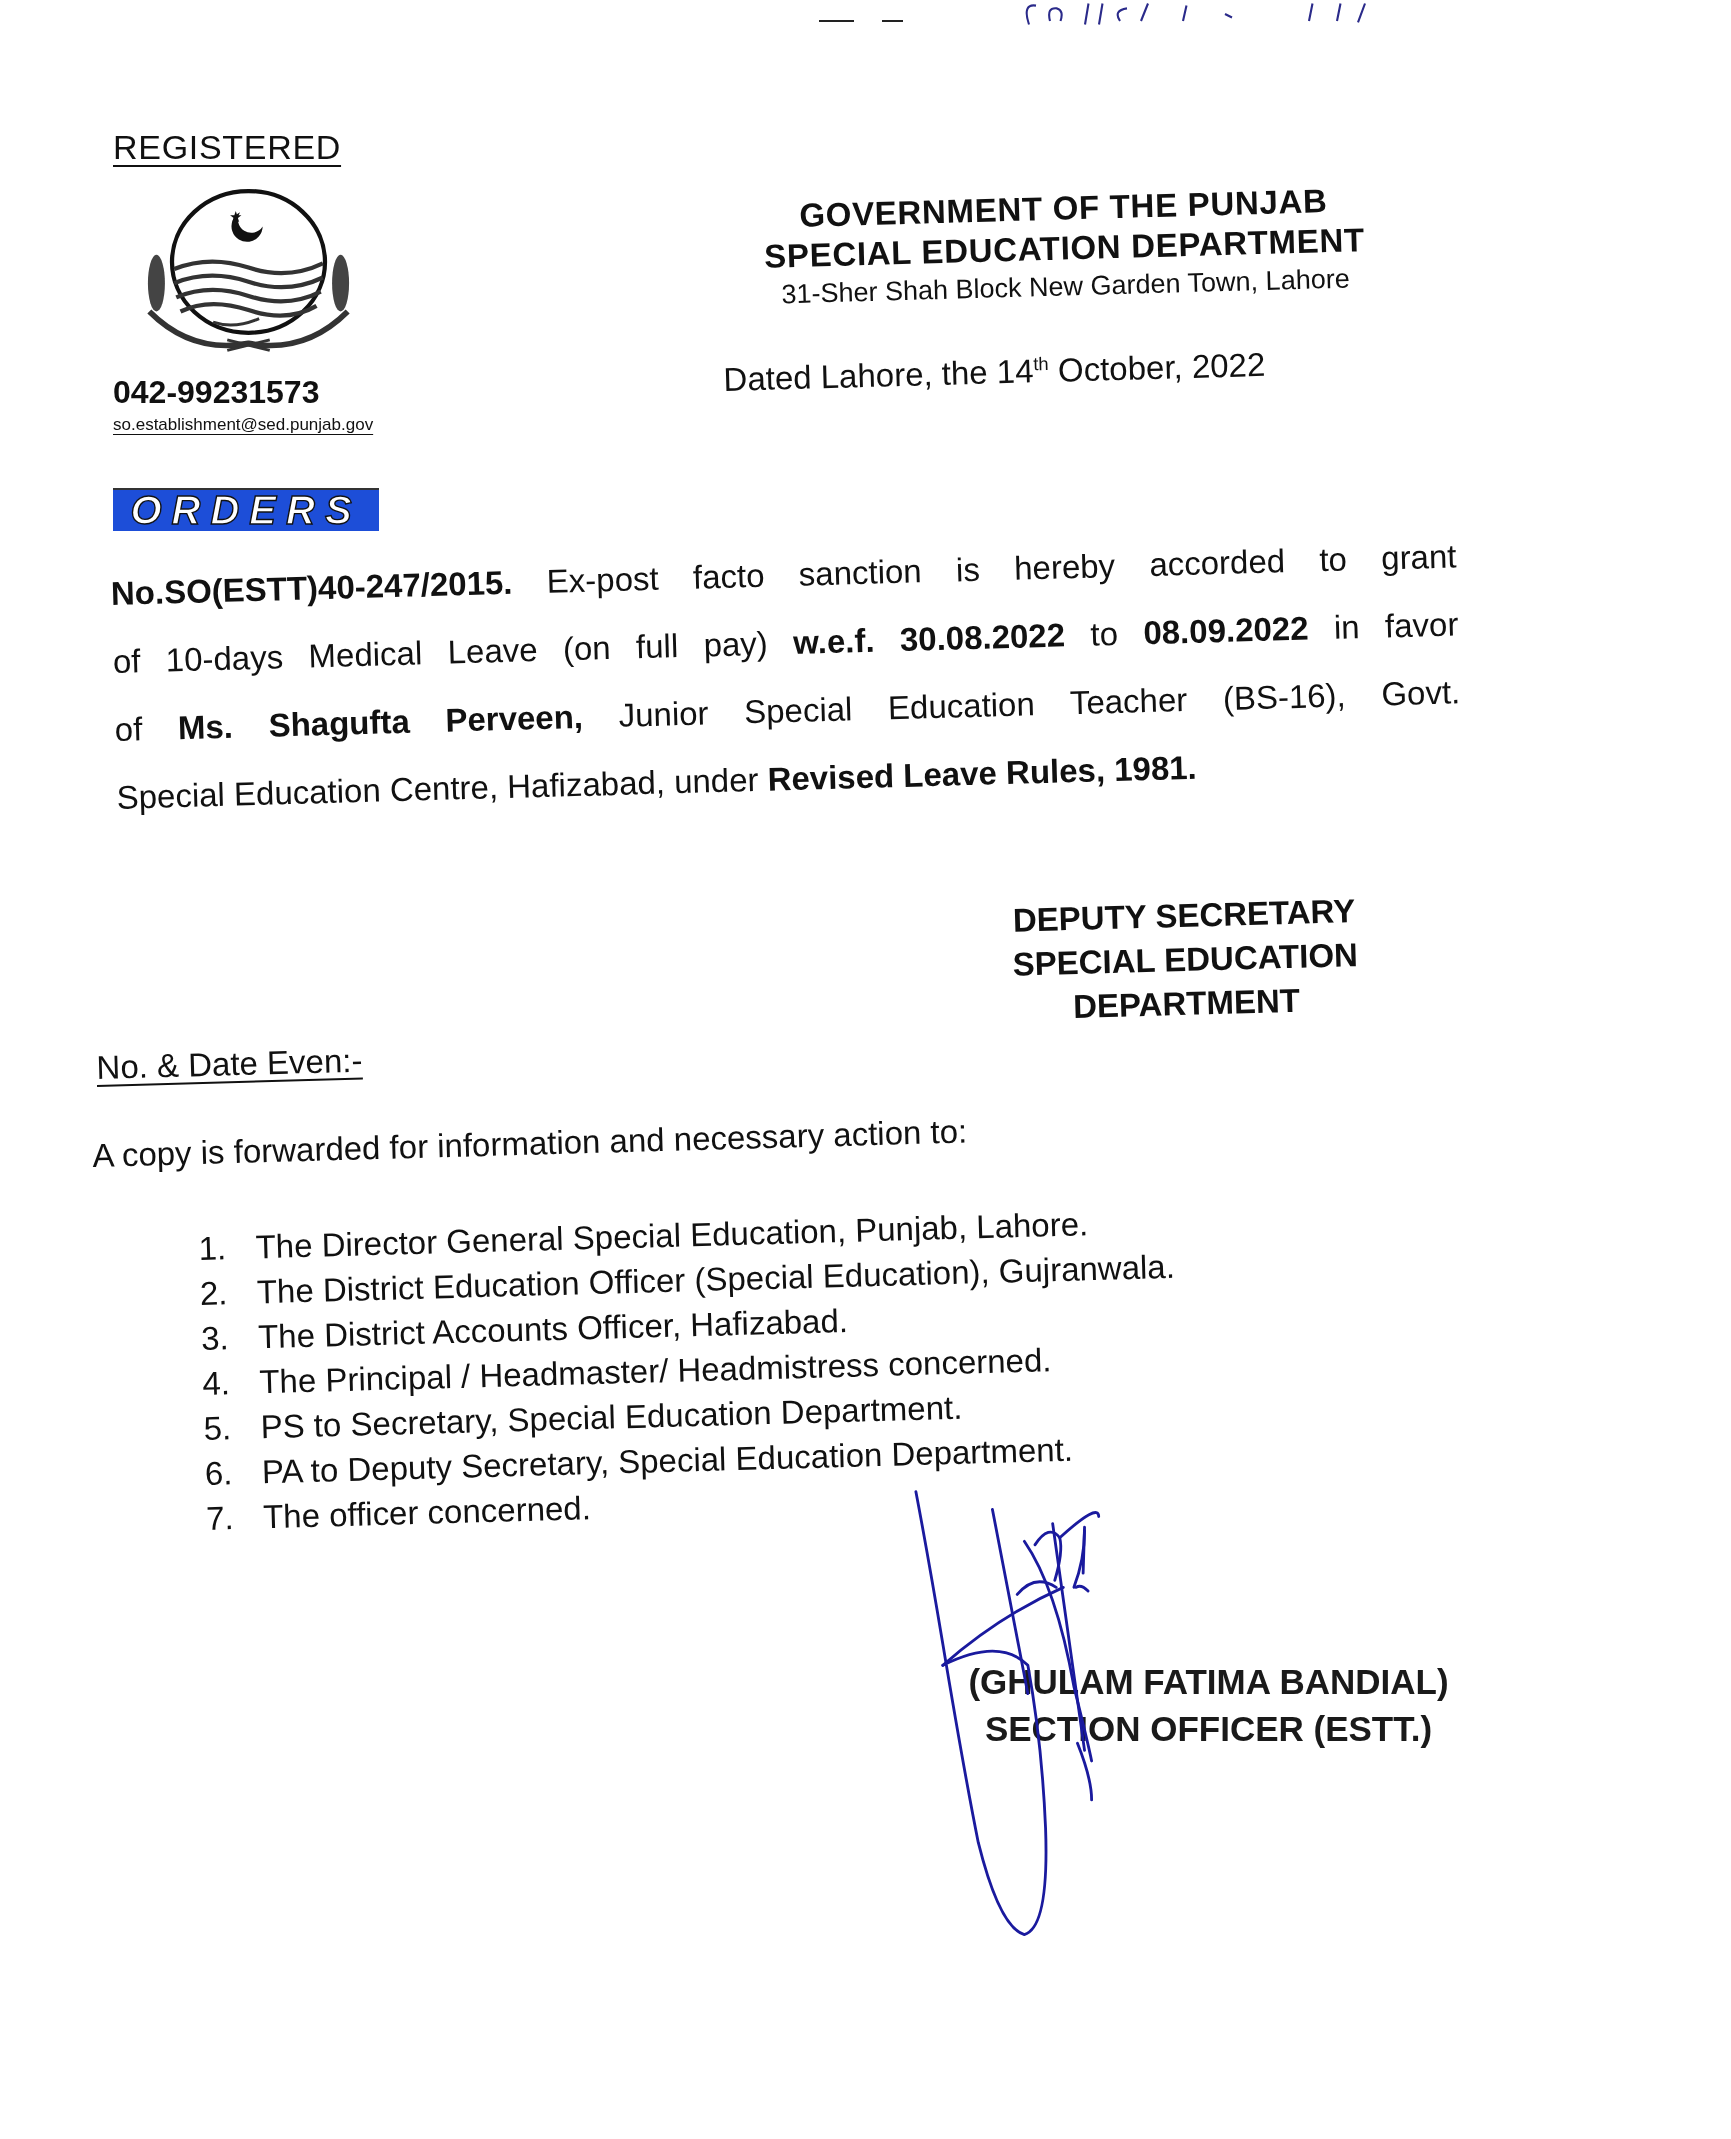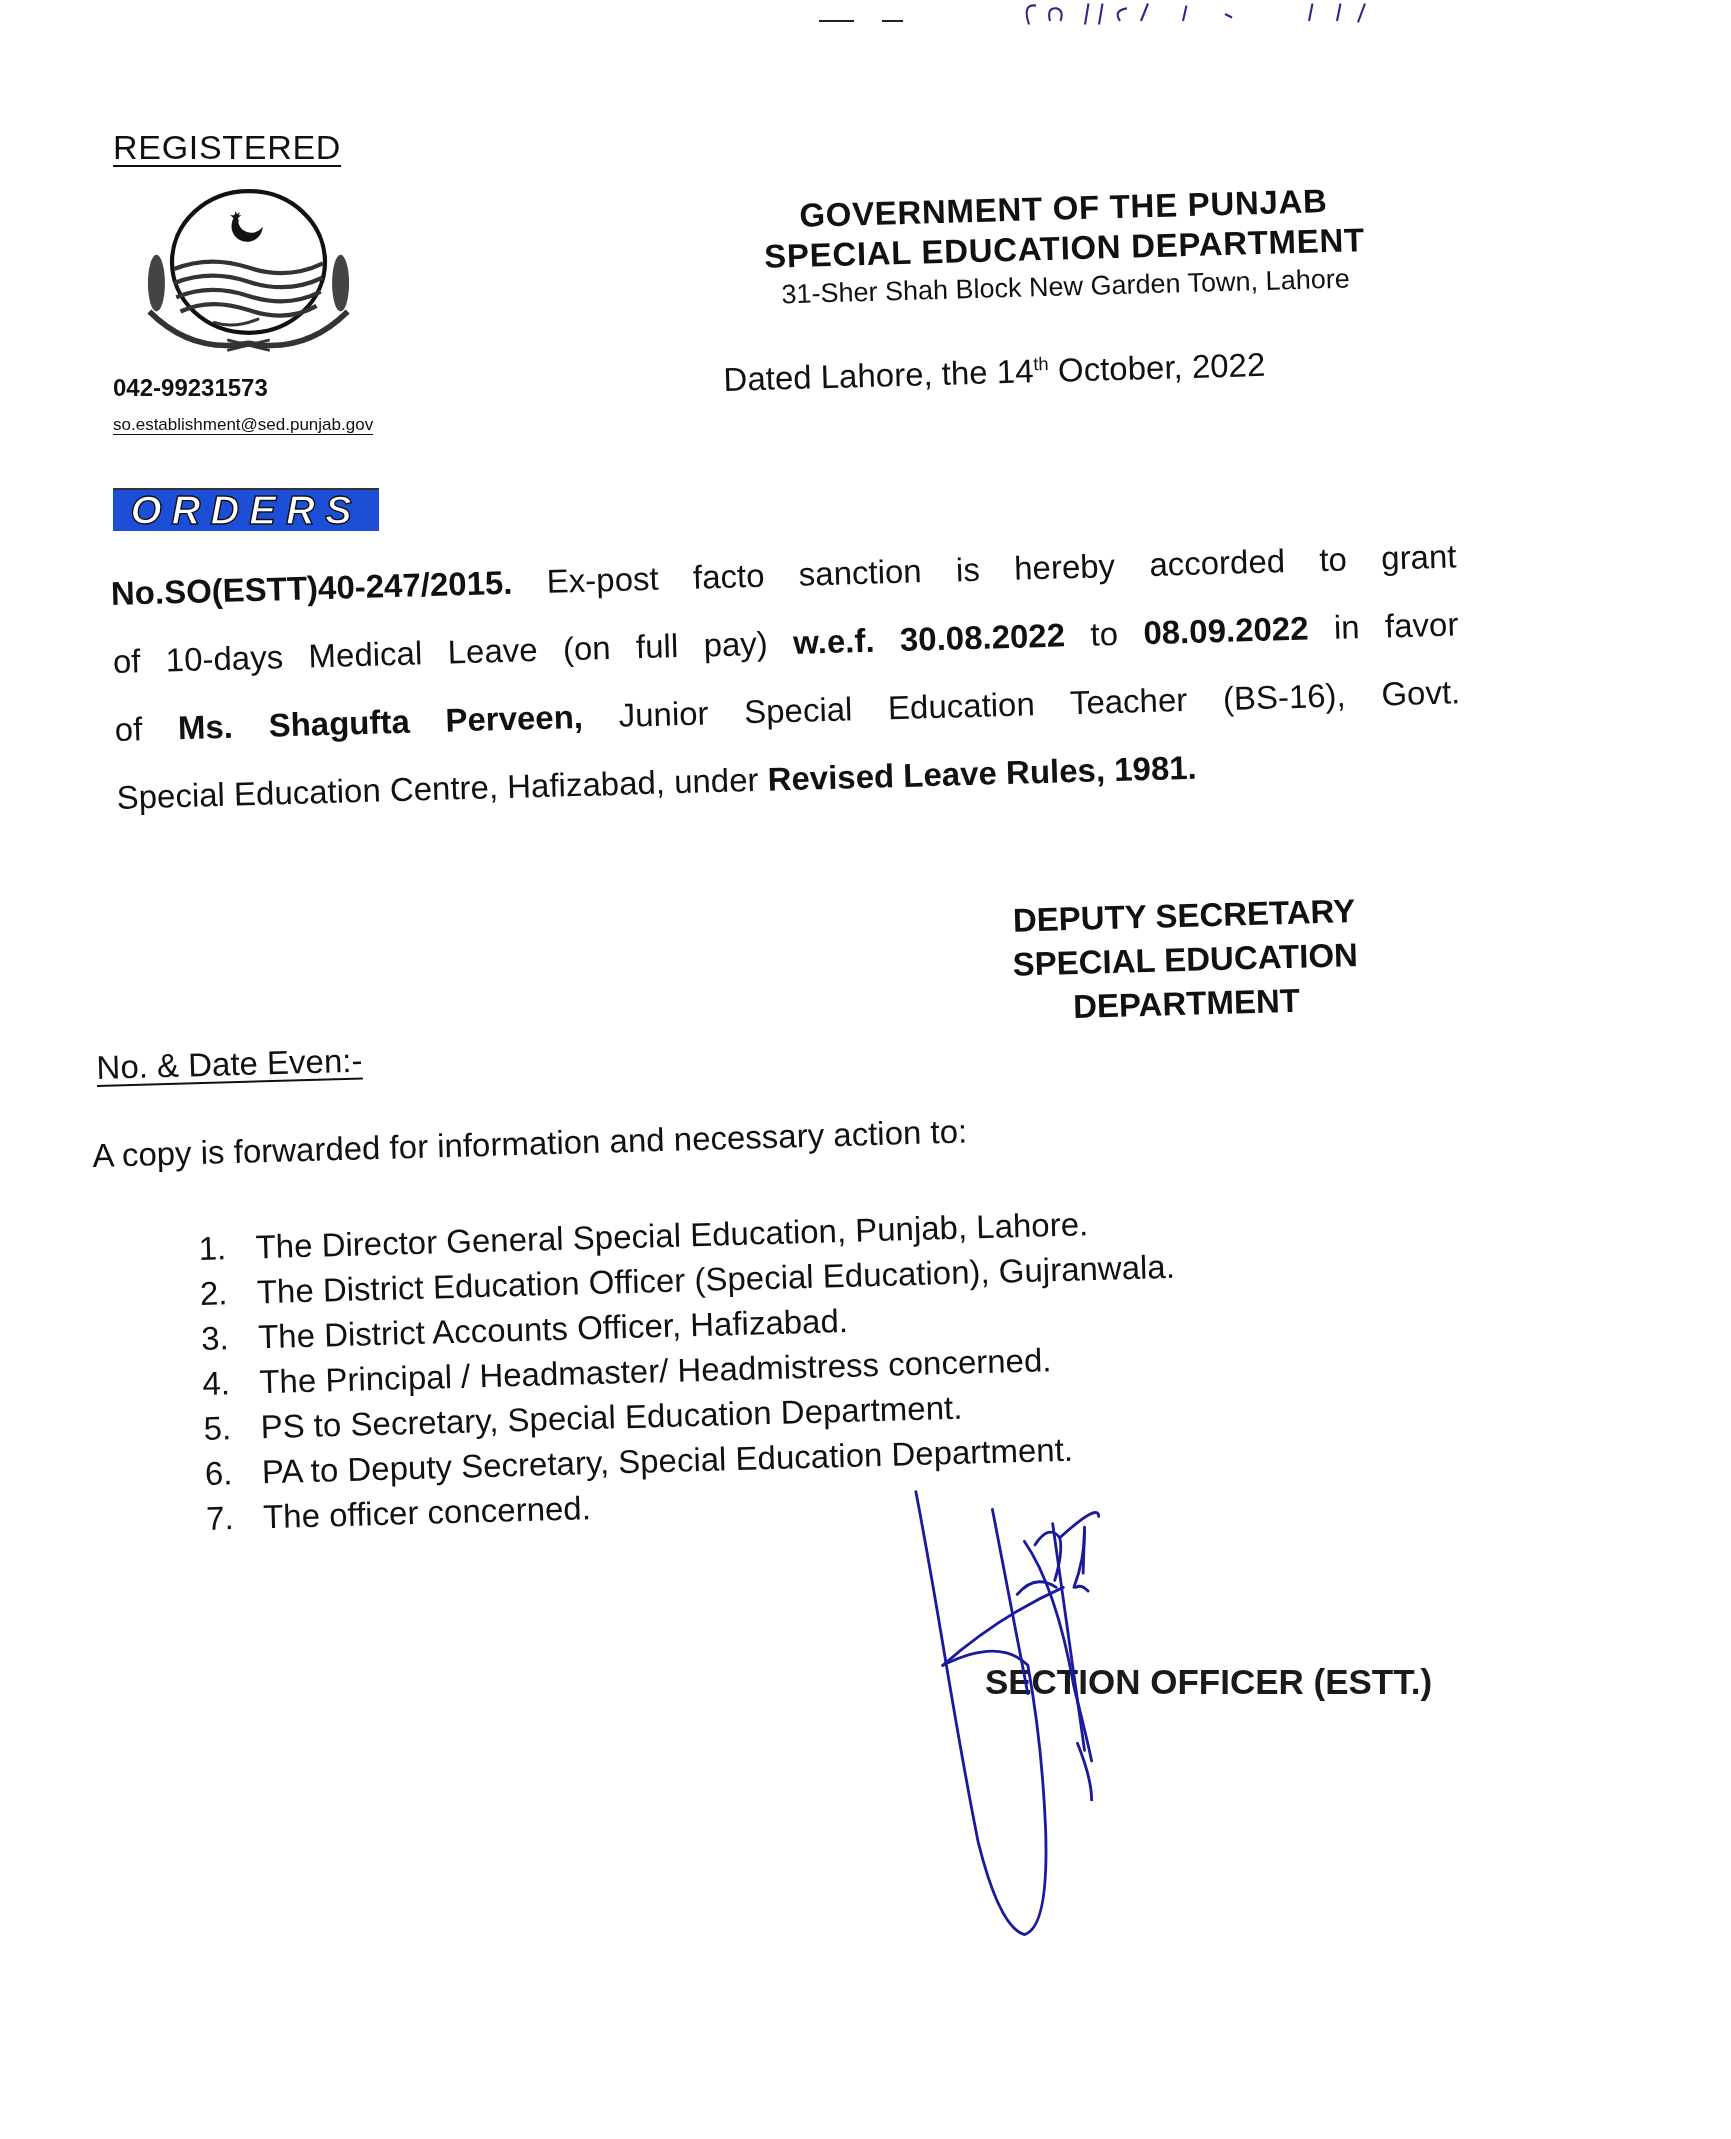--- a/index.html
+++ b/index.html
@@ -36,21 +36,21 @@
     text-decoration-thickness: 2.1px;
   }
   .emblem {
     position: absolute;
     left: 128px; top: 184px;
     width: 241px; height: 170px;
   }
   .phone {
     position: absolute;
     left: 113px; top: 374px;
-    font-size: 24px;
+    font-size: 32px;
     font-weight: bold;
   }
   .email {
     position: absolute;
     left: 113px; top: 415px;
     font-size: 17px;
     font-weight: normal;
     text-decoration: underline;
     text-underline-offset: 4.3px;
   }
@@ -250,20 +250,21 @@
         <span class="num">6.</span>
         <span>PA to Deputy Secretary, Special Education Department.</span>
       </li>
     <li>
         <span class="num">7.</span>
         <span>The officer concerned.</span>
       </li>
   </ol>
 
   <div class="so-block">
+    <div>(GHULAM FATIMA BANDIAL)</div>
     <div>SECTION OFFICER (ESTT.)</div>
   </div>
 
   <svg class="signature" viewBox="0 0 900 700">
     <g stroke="#1a1a9e" stroke-width="4" fill="none" stroke-linecap="round">
       <path d="M42 25 Q60 120 80 240 Q110 420 130 520 Q160 640 195 650 Q230 640 225 500 Q220 380 200 270 Q160 230 80 270"></path>
       <path d="M150 50 L200 310"></path>
       <path d="M195 95 Q240 160 265 300 Q285 380 290 405"></path>
       <path d="M80 270 Q160 200 250 160"></path>
       <path d="M238 150 Q250 110 245 90 Q230 70 210 100"></path>

